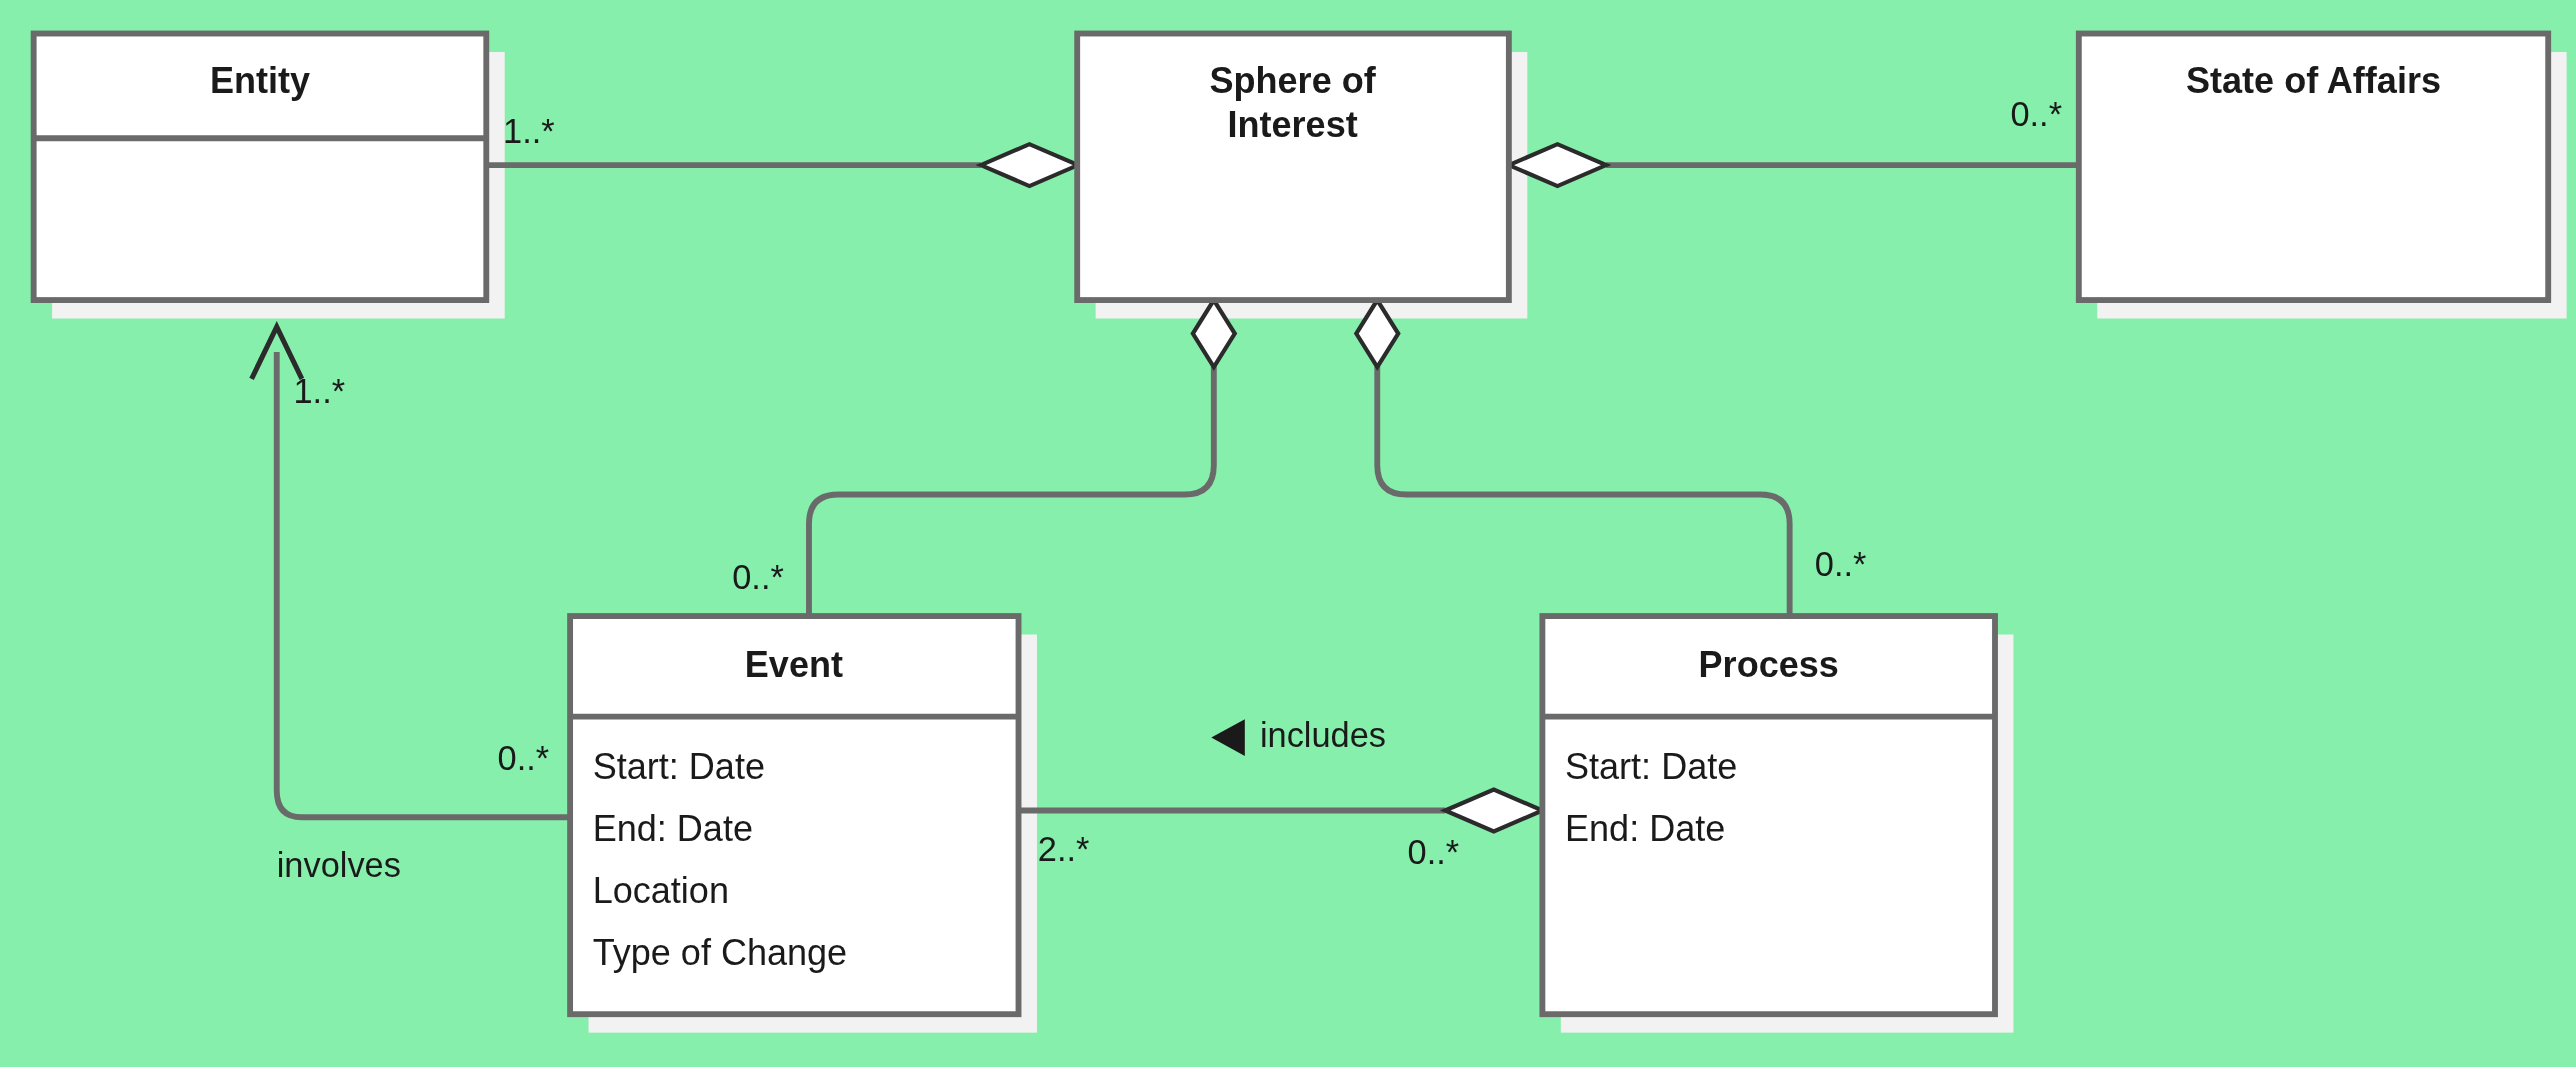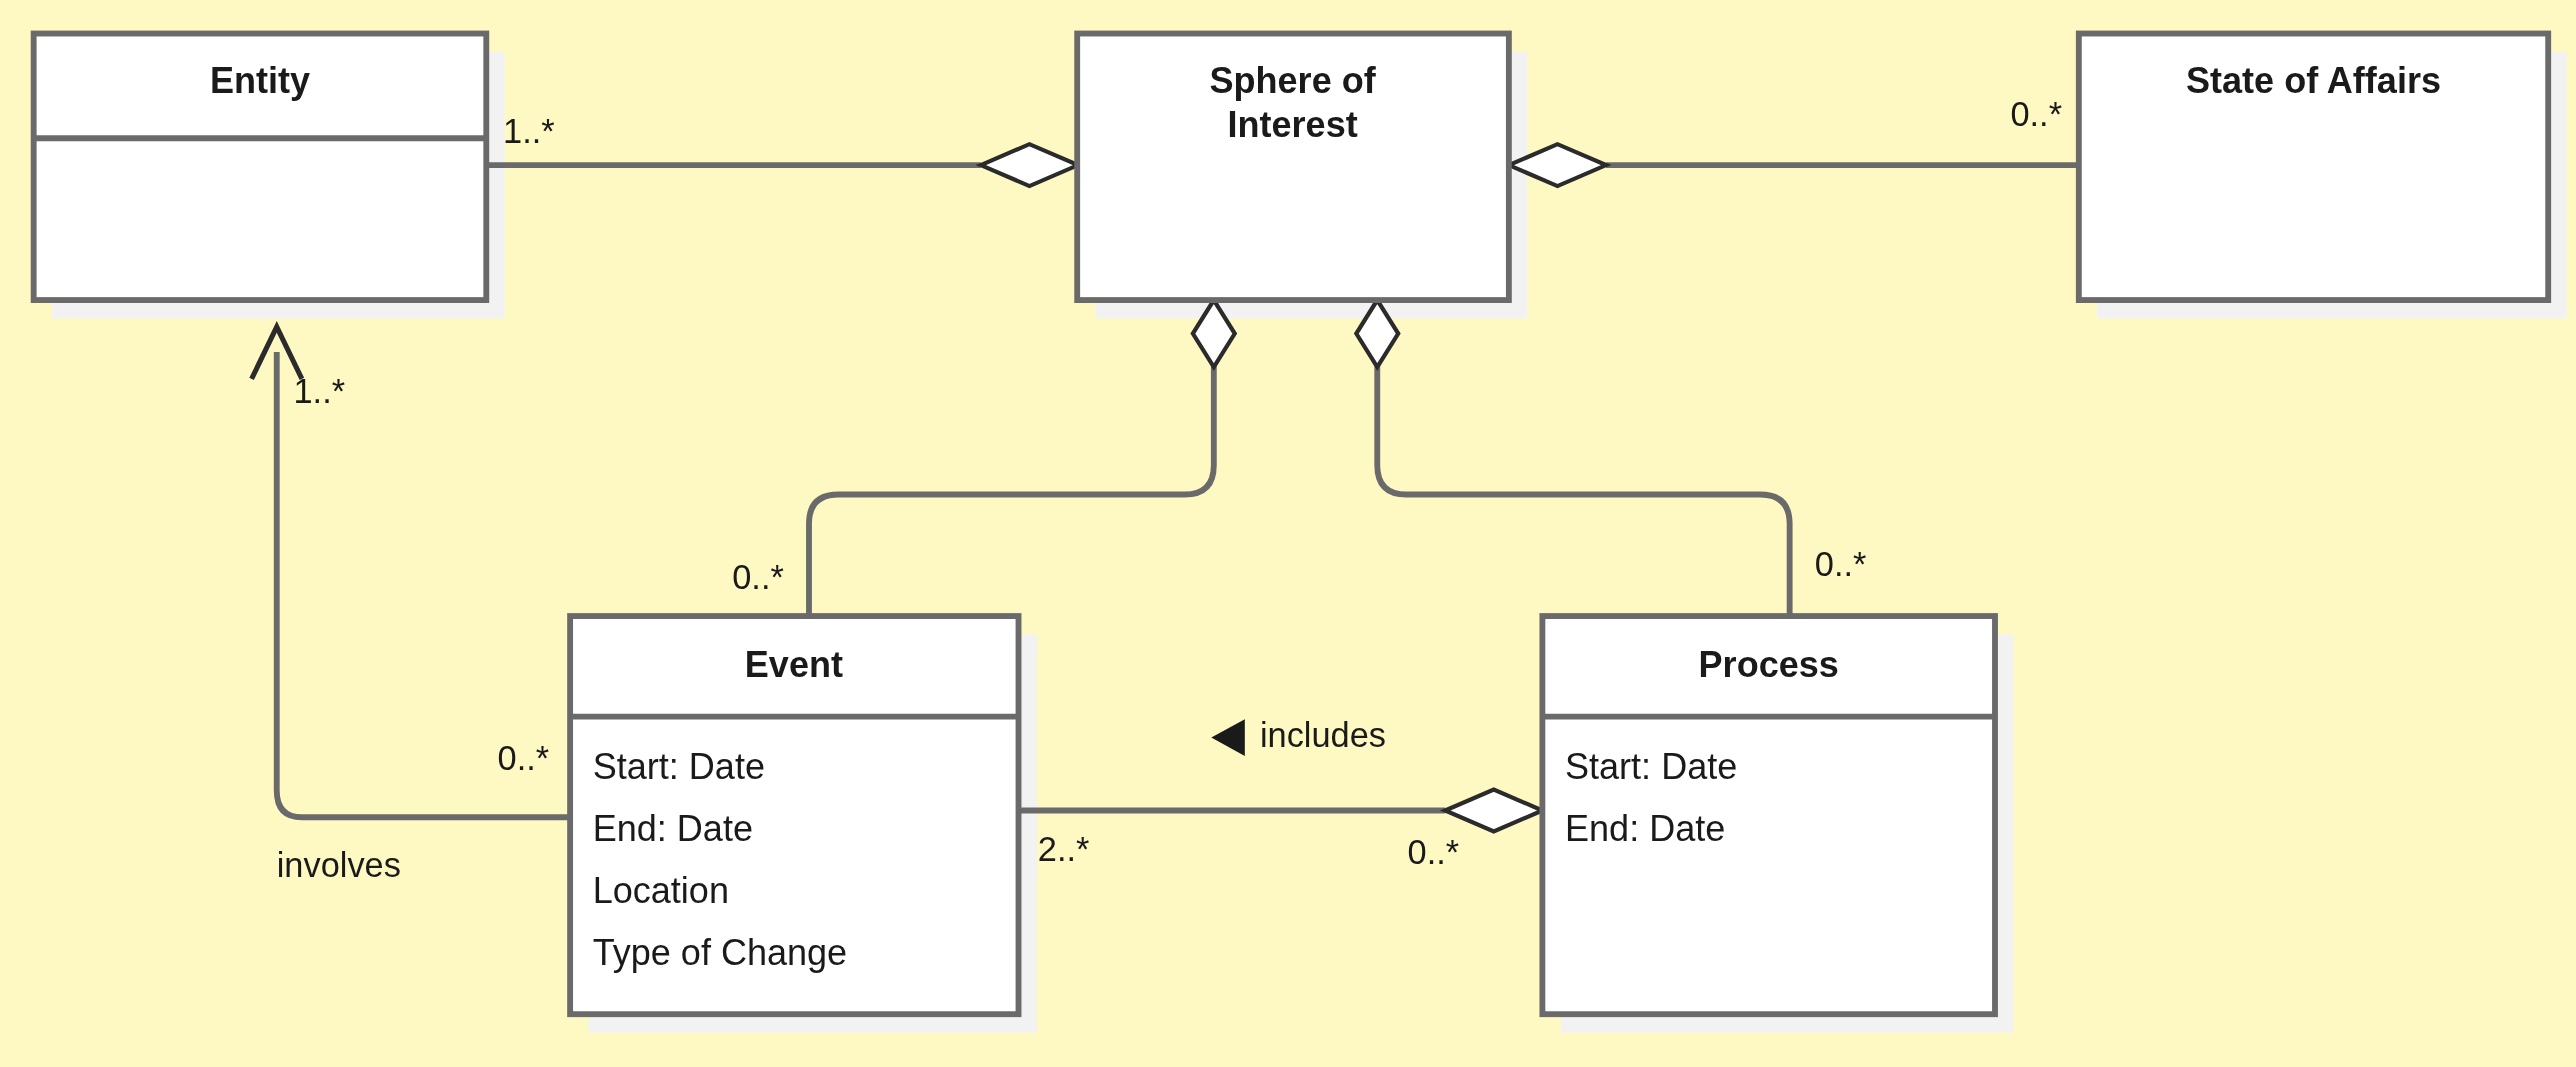--- a/index.html
+++ b/index.html
@@ -4,21 +4,21 @@
 <style>
   html, body {
     margin: 0;
     padding: 0;
     background: #ffffff;
   }
   #diagram-root {
     position: relative;
     width: 2576px;
     height: 1067px;
-    background: #fef9c3;
+    background: #86efac;
     font-family: "Liberation Sans", sans-serif;
     overflow: hidden;
   }
   svg.canvas {
     position: absolute;
     left: 0;
     top: 0;
     width: 2576px;
     height: 1067px;
     display: block;

